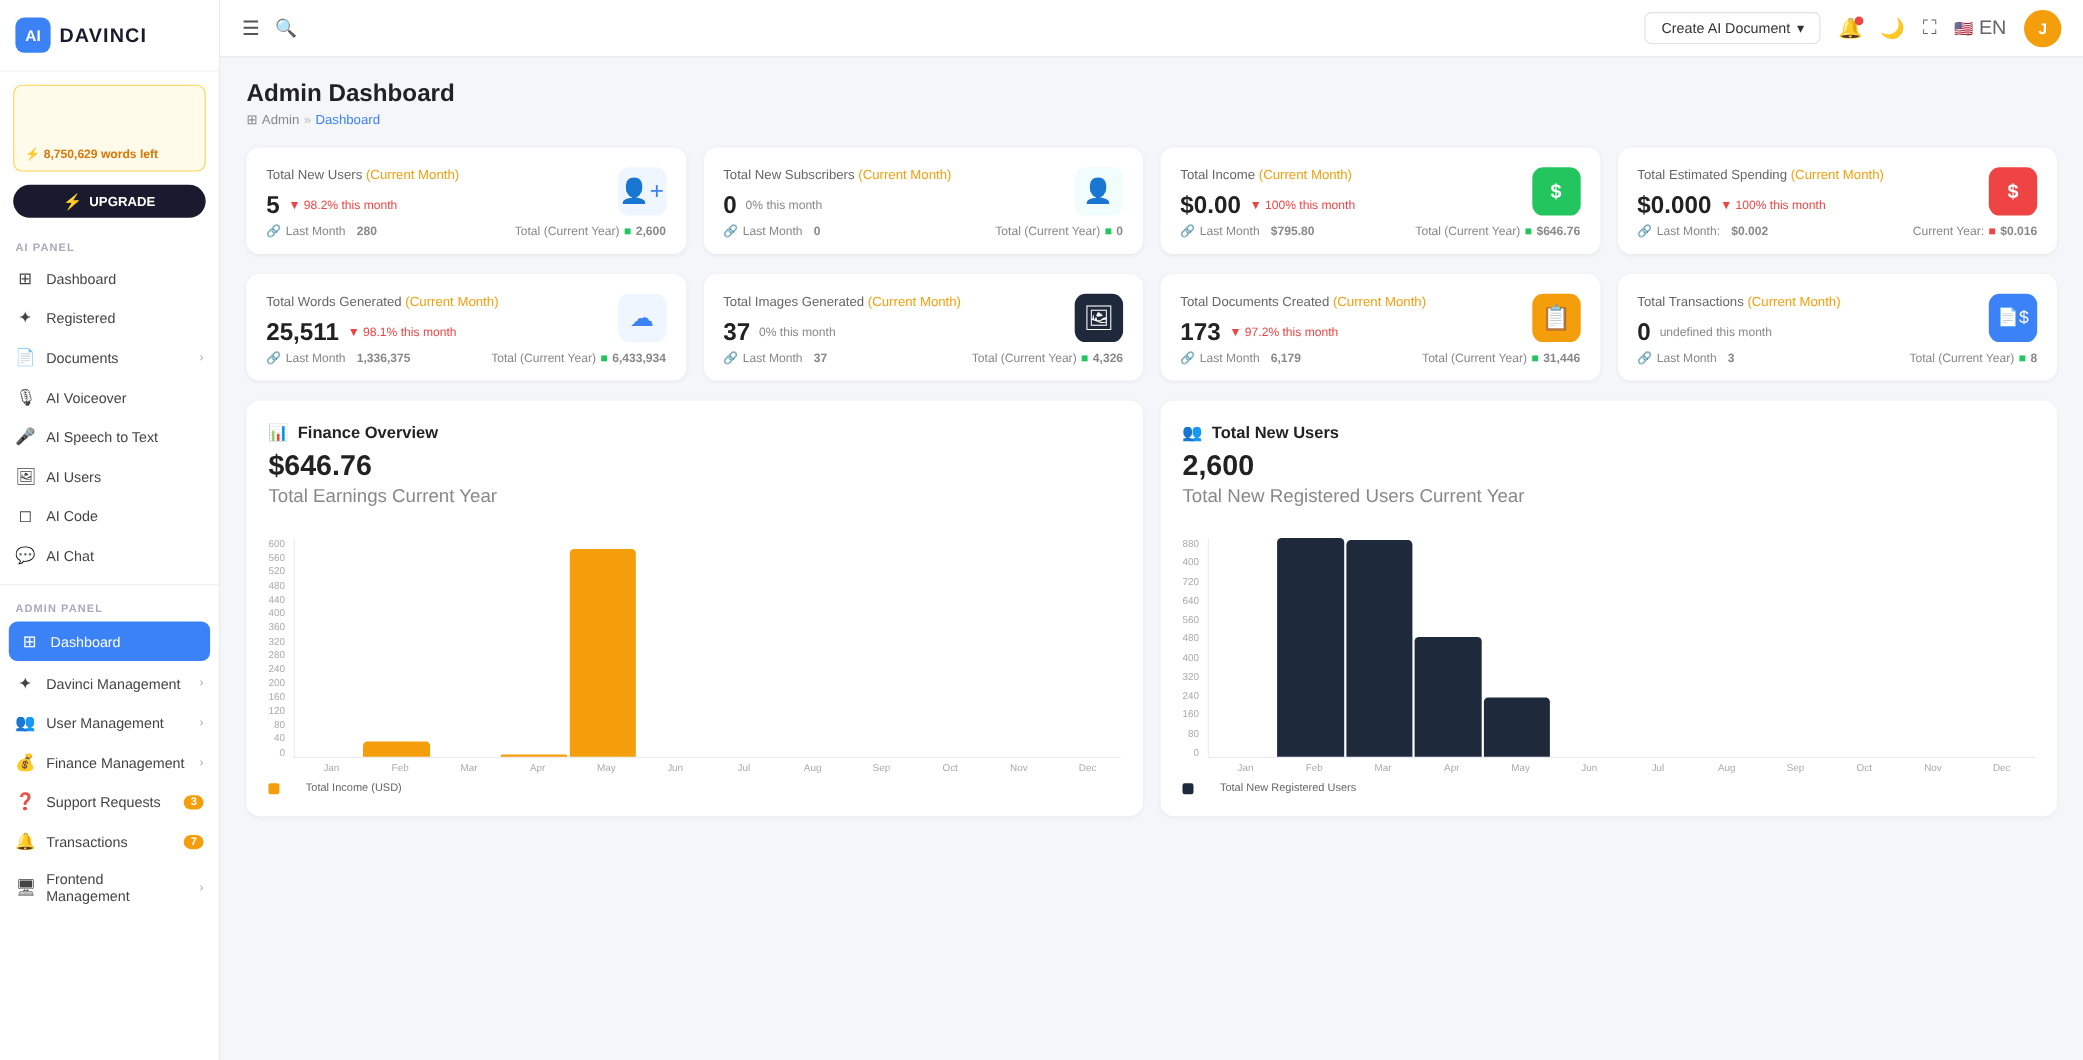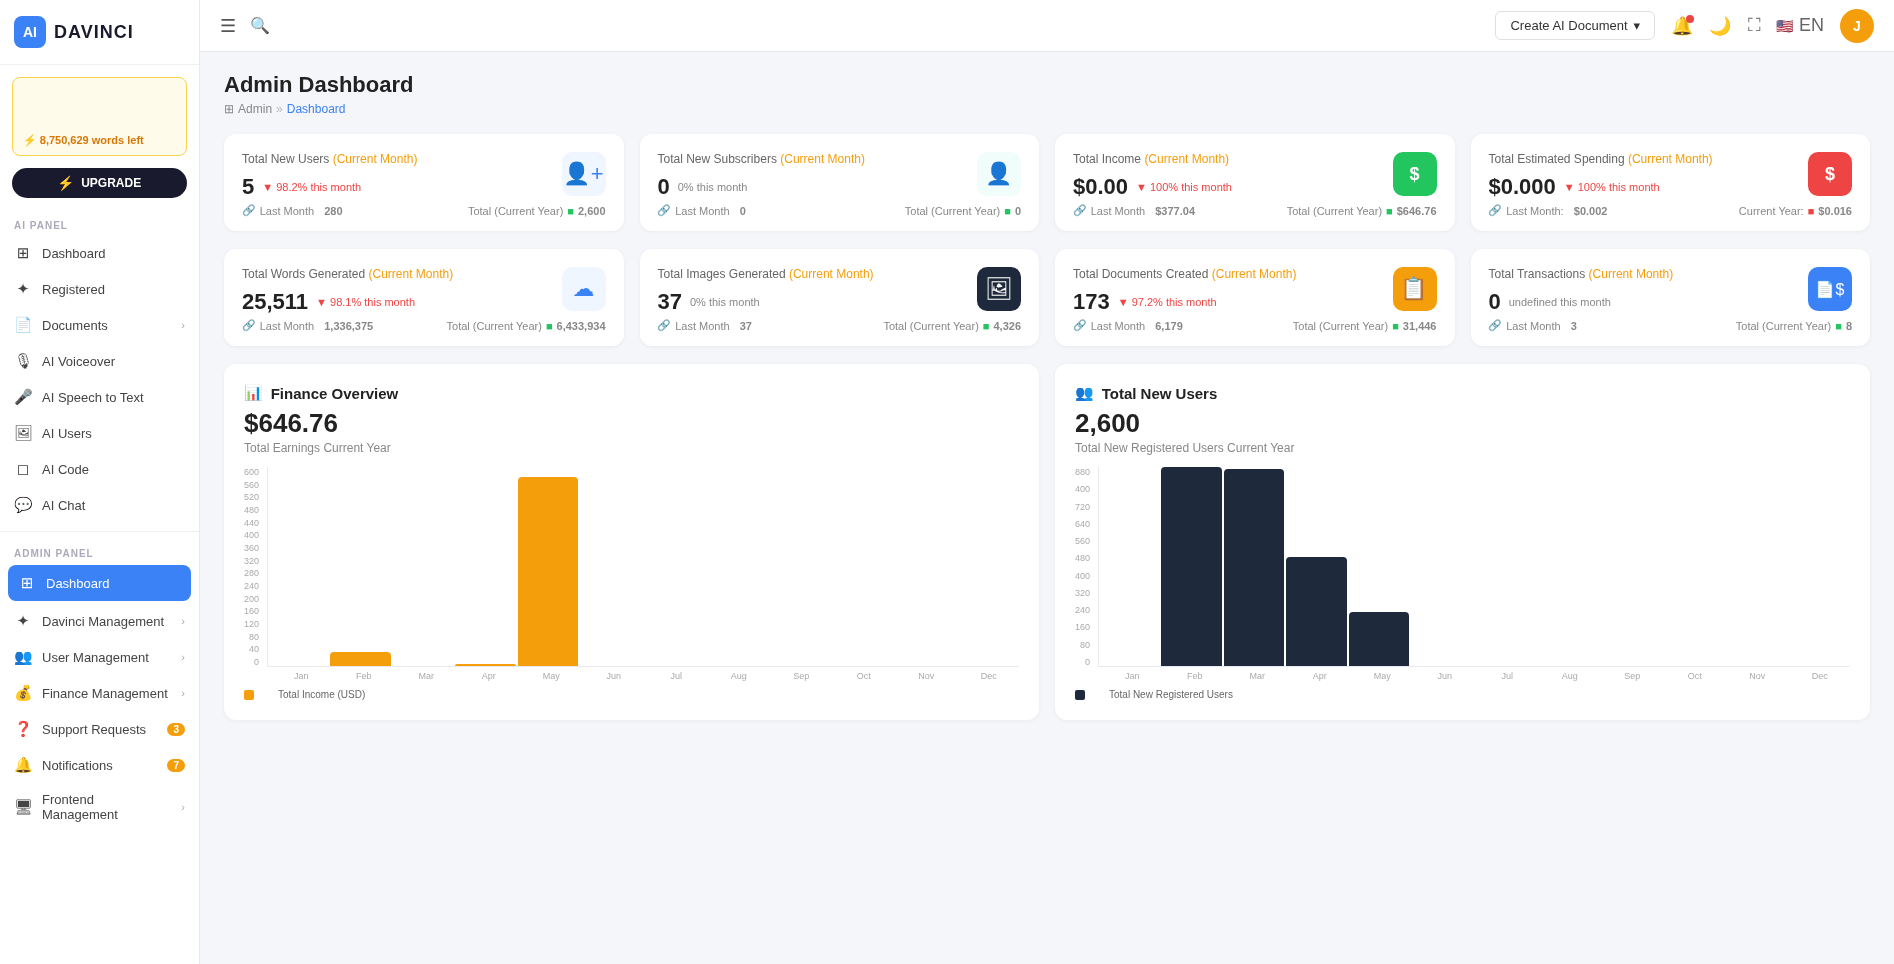--- a/index.html
+++ b/index.html
@@ -62,21 +62,21 @@
     .stat-icon.red { background: #fef2f2; color: #ef4444; }
     .stat-icon.orange { background: #fff7ed; color: #f59e0b; }
     .stat-icon.dark { background: #1e293b; color: #fff; }
     .dot-green { color: #22c55e; }
 
     
     .charts-row { display: grid; grid-template-columns: 1fr 1fr; gap: 16px; }
     .chart-card { background: #fff; border-radius: 12px; padding: 20px; box-shadow: 0 1px 4px rgba(0,0,0,0.05); }
     .chart-title { font-size: 15px; font-weight: 700; margin-bottom: 2px; display: flex; align-items: center; gap: 8px; }
     .chart-amount { font-size: 26px; font-weight: 700; margin: 6px 0 2px; }
-    .chart-sub { font-size: 12px; color: #888; margin-bottom: 12px; }
+    .chart-sub { font-size: 17px; color: #888; margin-bottom: 28px; }
     .bar-chart-area { display: flex; align-items: flex-end; gap: 2px; height: 200px; border-left: 1px solid #e8eaf0; border-bottom: 1px solid #e8eaf0; padding: 0 4px 0 0; position: relative; }
     .bar-chart-labels { display: flex; gap: 2px; padding-left: 4px; margin-top: 4px; }
     .bar-chart-label { flex: 1; text-align: center; font-size: 9px; color: #aaa; }
     .bar { flex: 1; border-radius: 4px 4px 0 0; min-width: 8px; }
     .bar.orange { background: #f59e0b; }
     .bar.dark { background: #1e293b; }
     .chart-legend { display: flex; align-items: center; gap: 24px; margin-top: 8px; font-size: 10px; color: #666; }
     .legend-dot { width: 10px; height: 10px; border-radius: 2px; display: inline-block; }
     .y-labels { display: flex; flex-direction: column; justify-content: space-between; height: 200px; padding: 0 4px 0 0; font-size: 9px; color: #aaa; text-align: right; }
   </style>
@@ -160,21 +160,21 @@
         <span>Finance Management</span>
         <span class="arrow">›</span>
       </div>
       <div class="sidebar-item">
         <span class="icon">❓</span>
         <span>Support Requests</span>
         <span class="badge">3</span>
       </div>
       <div class="sidebar-item">
         <span class="icon">🔔</span>
-        <span>Notifications</span>
+        <span>Transactions</span>
         <span class="badge">7</span>
       </div>
       <div class="sidebar-item">
         <span class="icon">🖥</span>
         <span>Frontend Management</span>
         <span class="arrow">›</span>
       </div>
     </div>
   </div>
 
@@ -240,21 +240,21 @@
         </div>
 
         <div class="stat-card">
           <div class="stat-icon green" style="font-size:18px;font-weight:700;background:#22c55e;color:#fff;">$</div>
           <div class="stat-card-title">Total Income <span>(Current Month)</span></div>
           <div class="stat-card-value">
             <span>$0.00</span>
             <span class="pct down">▼ 100% this month</span>
           </div>
           <div class="stat-card-sub">
-            <span class="lm"><span class="dot-green">🔗</span> Last Month &nbsp;<strong>$377.04</strong></span>
+            <span class="lm"><span class="dot-green">🔗</span> Last Month &nbsp;<strong>$795.80</strong></span>
             <span class="tot">Total (Current Year) <span style="color:#22c55e">■</span> <strong>$646.76</strong></span>
           </div>
         </div>
 
         <div class="stat-card">
           <div class="stat-icon red" style="font-size:18px;font-weight:700;background:#ef4444;color:#fff;">$</div>
           <div class="stat-card-title">Total Estimated Spending <span>(Current Month)</span></div>
           <div class="stat-card-value">
             <span>$0.000</span>
             <span class="pct down">▼ 100% this month</span>

